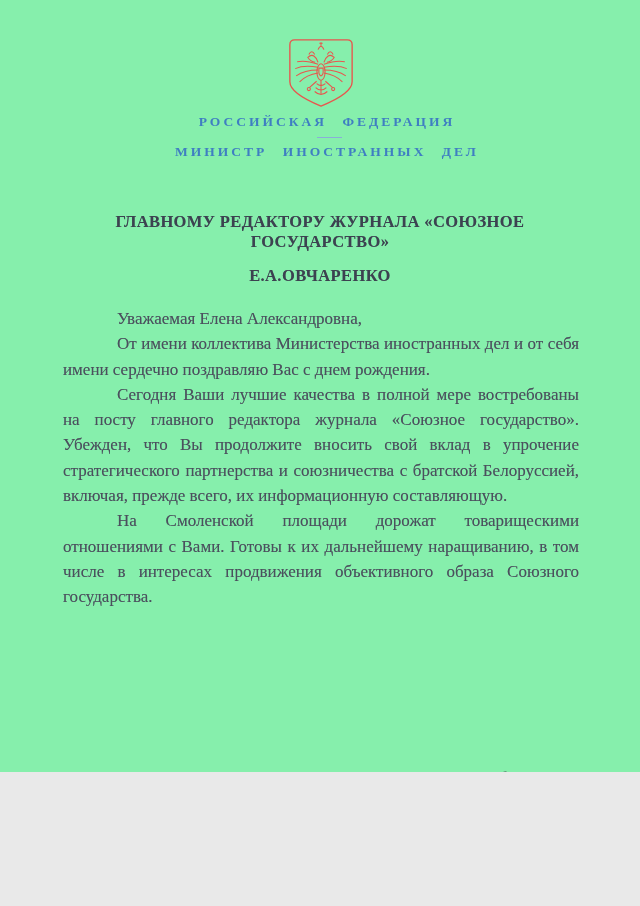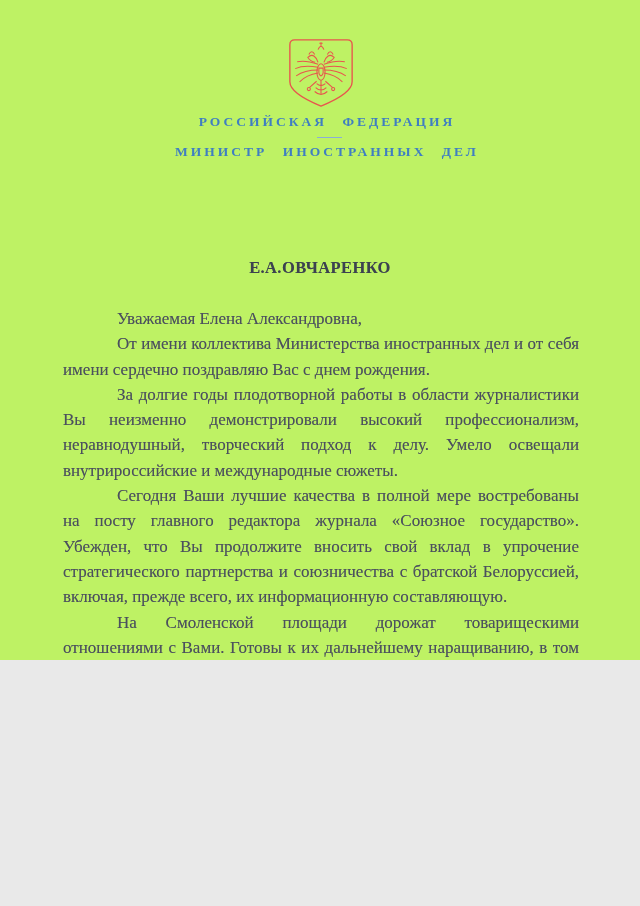--- a/index.html
+++ b/index.html
@@ -1,38 +1,38 @@
 <!DOCTYPE html>
 <html><head>
 <meta charset="utf-8">
 <style>
   html,body { margin:0; padding:0; background:#e9e9e9; }
   .page {
-    position:relative; width:640px; height:660px; margin:0 auto;
-    background:#bef264; overflow:hidden;
+    position:relative; width:640px; height:772px; margin:0 auto;
+    background:#86efac; overflow:hidden;
     font-family:"Liberation Serif", serif;
   }
   
   .emblem-wrap { position:absolute; left:284px; top:37px; width:74px; height:72px; }
   .hdr-line {
     position:absolute; left:7px; width:640px; text-align:center;
     color:#3f7ec2; font-weight:bold; font-size:13.5px;
     letter-spacing:3px; word-spacing:9px;
   }
   .hdr1 { top:114px; }
   .hdr-divider { position:absolute; top:137px; left:317px; width:25px; height:1px; background:#8aaed8; }
   .hdr2 { top:144px; }
   
   .addr {
     position:absolute; left:62px; width:516px; text-align:center;
     font-weight:bold; font-size:16.5px; color:#3c4250; letter-spacing:0.4px;
     text-shadow:0 0 0.4px rgba(60,66,80,0.45);
   }
   .addr1 { top:212px; }
-  .addr2 { top:258px; }
+  .addr2 { top:266px; }
   
   .body-block {
     position:absolute; left:63px; top:306px; width:516px;
     font-size:17px; line-height:25.3px; color:#4b505e;
     text-align:justify; text-shadow:0 0 0.4px rgba(75,80,94,0.45);
   }
   .body-block p { margin:0; text-indent:54px;font-family:Liberation Serif, serif; }
   
   .sig-svg { position:absolute; left:440px; top:759px; width:82px; height:92px; }
   .sig-name {
@@ -81,26 +81,26 @@
         <circle cx="48.5" cy="53.5" r="1.6"></circle>
         <path d="M36,44.5 V58 M31.5,48 Q36,52 40.5,48 M30.5,52 Q36,57 41.5,52 M29.5,56 Q36,62 42.5,56"></path>
       </g>
     </svg>
   </div>
 
   <div class="hdr-line hdr1">РОССИЙСКАЯ ФЕДЕРАЦИЯ</div>
   <div class="hdr-divider"></div>
   <div class="hdr-line hdr2">МИНИСТР ИНОСТРАННЫХ ДЕЛ</div>
 
+  <div class="addr addr1">ГЛАВНОМУ РЕДАКТОРУ ЖУРНАЛА «СОЮЗНОЕ ГОСУДАРСТВО»</div>
   <div class="addr addr2">Е.А.ОВЧАРЕНКО</div>
 
   <div class="body-block">
     <p>Уважаемая Елена Александровна,</p>
     <p>От имени коллектива Министерства иностранных дел и от себя имени сердечно поздравляю Вас с днем рождения.</p>
-    <p>За долгие годы плодотворной работы в области журналистики Вы неизменно демонстрировали высокий профессионализм, неравнодушный, творческий подход к делу. Умело освещали внутрироссийские и международные сюжеты.</p>
     <p>Сегодня Ваши лучшие качества в полной мере востребованы на посту главного редактора журнала «Союзное государство». Убежден, что Вы продолжите вносить свой вклад в упрочение стратегического партнерства и союзничества с братской Белоруссией, включая, прежде всего, их информационную составляющую.</p>
     <p>На Смоленской площади дорожат товарищескими отношениями с Вами. Готовы к их дальнейшему наращиванию, в том числе в интересах продвижения объективного образа Союзного государства.</p>
   </div>
 
   <svg class="sig-svg" viewBox="0 0 82 92">
     <g stroke="#3d4148" stroke-width="1.5" fill="none" stroke-linecap="round">
       <path d="M14,20 C9,36 7,52 11,56 C15,60 20,40 26,26 C28.5,20 26,38 24,48 C22,58 26,58 30,48 C33,40 34.5,33 33.5,42 C32.5,52 34,56 38,50 C41,45 42.5,39 41.5,47 C40.5,55 44,56 48,50"></path>
       <path d="M30,52 C26,66 19,84 25,88 C30.5,91 37,78 33,68 C30,61 40,56 50,55"></path>
       <path d="M57,54 C51,42 53,22 61,15 C69,9 74,20 68,33 C63,44 58,50 57,55 C56,60 60,61 65,57"></path>
     </g>

